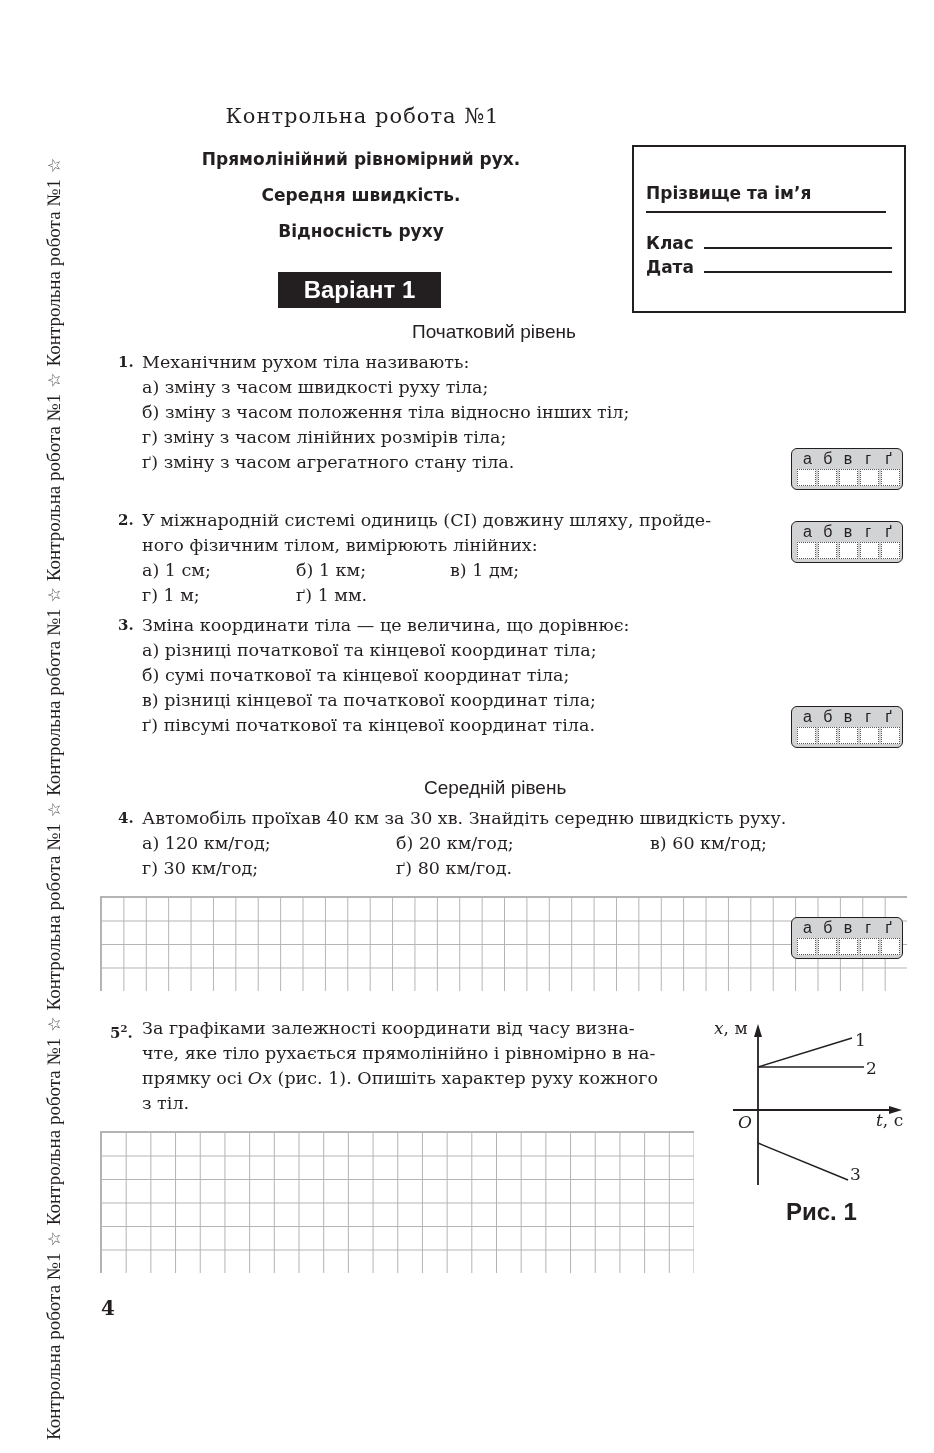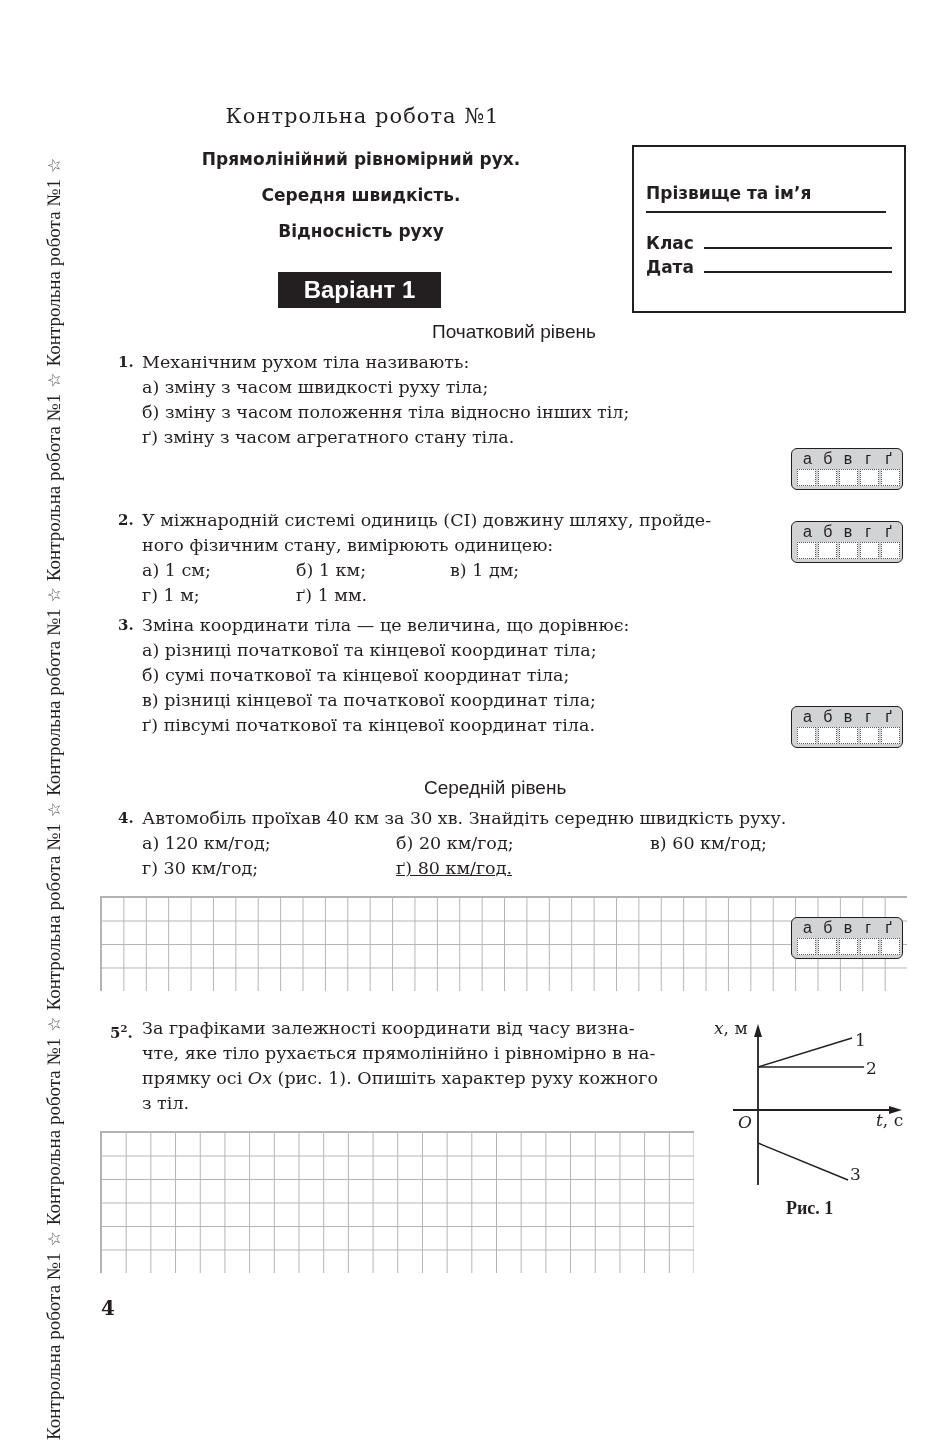--- a/index.html
+++ b/index.html
@@ -44,21 +44,21 @@
   .ansbox .cell { width: 17px; height: 15px; background: #fff; border: 1px dotted #555; }
 
   
   .grid { position: absolute; border-top: 1px solid #b3b3b3; border-left: 1px solid #b3b3b3;
     background-image:
       linear-gradient(to right, #b3b3b3 1px, transparent 1px),
       linear-gradient(to bottom, #b3b3b3 1px, transparent 1px);
   }
   .page-num { position: absolute; left: 101px; top: 1296px; font-family: "DejaVu Serif", serif; font-weight: bold; font-size: 20px; color: #231f20; }
 
-  .fig-caption { position: absolute; left: 786px; top: 1198px; font-family: Liberation Serif, serif; font-weight: bold; font-size: 18px; color: #231f20; }
+  .fig-caption { position: absolute; left: 786px; top: 1198px; font-family: Liberation Sans, sans-serif; font-weight: bold; font-size: 24px; color: #231f20; }
 </style>
 </head>
 <body>
 
 <div class="side-strip" id="sideStrip"><span>Контрольна робота №1</span><span class="star">☆</span><span>Контрольна робота №1</span><span class="star">☆</span><span>Контрольна робота №1</span><span class="star">☆</span><span>Контрольна робота №1</span><span class="star">☆</span><span>Контрольна робота №1</span><span class="star">☆</span><span>Контрольна робота №1</span><span class="star">☆</span></div>
 
 <div class="kicker">Контрольна робота №1</div>
 <div class="title">
   <div>Прямолінійний рівномірний рух.</div>
   <div>Середня швидкість.</div>
@@ -68,27 +68,28 @@
 
 <div class="namebox">
   <div class="lbl" style="left:12px; top:36px;">Прізвище та ім’я</div>
   <div class="line" style="left:12px; top:64px; width:240px;"></div>
   <div class="lbl" style="left:12px; top:86px;">Клас</div>
   <div class="line" style="left:70px; top:100px; width:188px;"></div>
   <div class="lbl" style="left:12px; top:110px;">Дата</div>
   <div class="line" style="left:70px; top:124px; width:188px;"></div>
 </div>
 
-<div class="level" style="left:432px; top:321px;">Початковий рівень</div>
+<div class="level" style="left:412px; top:321px;">Початковий рівень</div>
 
 <div class="q" style="left:142px; top:350px;">
   <span class="num">1.</span>
   <div class="row">Механічним рухом тіла називають:</div>
   <div class="row">а) зміну з часом швидкості руху тіла;</div>
   <div class="row">б) зміну з часом положення тіла відносно інших тіл;</div>
+  <div class="row">г) зміну з часом лінійних розмірів тіла;</div>
   <div class="row">ґ) зміну з часом агрегатного стану тіла.</div>
 </div>
 <div class="ansbox" style="left:791px; top:448px;">
   <div class="letters">
     <span>а</span>
     <span>б</span>
     <span>в</span>
     <span>г</span>
     <span>ґ</span>
   </div>
@@ -97,21 +98,21 @@
     <div class="cell"></div>
     <div class="cell"></div>
     <div class="cell"></div>
     <div class="cell"></div>
   </div>
 </div>
 
 <div class="q" style="left:142px; top:508px; width:640px; height:100px;">
   <span class="num">2.</span>
   <div class="row">У міжнародній системі одиниць (СІ) довжину шляху, пройде-</div>
-  <div class="row">ного фізичним стану, вимірюють одиницею:</div>
+  <div class="row">ного фізичним тілом, вимірюють лінійних:</div>
   <span class="opt" style="left:0; top:50px;">а) 1 см;</span>
   <span class="opt" style="left:154px; top:50px;">б) 1 км;</span>
   <span class="opt" style="left:308px; top:50px;text-align:right;">в) 1 дм;</span>
   <span class="opt" style="left:0; top:75px;">г) 1 м;</span>
   <span class="opt" style="left:154px; top:75px;">ґ) 1 мм.</span>
 </div>
 <div class="ansbox" style="left:791px; top:521px;">
   <div class="letters">
     <span>а</span>
     <span>б</span>
@@ -155,21 +156,21 @@
 
 <div class="level" style="left:424px; top:777px;">Середній рівень</div>
 
 <div class="q" style="left:142px; top:806px; width:720px; height:75px;">
   <span class="num">4.</span>
   <div class="row">Автомобіль проїхав 40 км за 30 хв. Знайдіть середню швидкість руху.</div>
   <span class="opt" style="left:0; top:25px;">а) 120 км/год;</span>
   <span class="opt" style="left:254px; top:25px;">б) 20 км/год;</span>
   <span class="opt" style="left:508px; top:25px;">в) 60 км/год;</span>
   <span class="opt" style="left:0; top:50px;">г) 30 км/год;</span>
-  <span class="opt" style="left:254px; top:50px;text-decoration:underline;">ґ) 80 км/год.</span>
+  <span class="opt" style="left:254px; top:50px;">ґ) 80 км/год.</span>
 </div>
 
 <div class="grid" style="left:100px; top:896px; width:806px; height:94px; background-size:22.4px 100%, 100% 23.5px;"></div>
 <div class="ansbox" style="left:791px; top:917px;">
   <div class="letters">
     <span>а</span>
     <span>б</span>
     <span>в</span>
     <span>г</span>
     <span>ґ</span>

